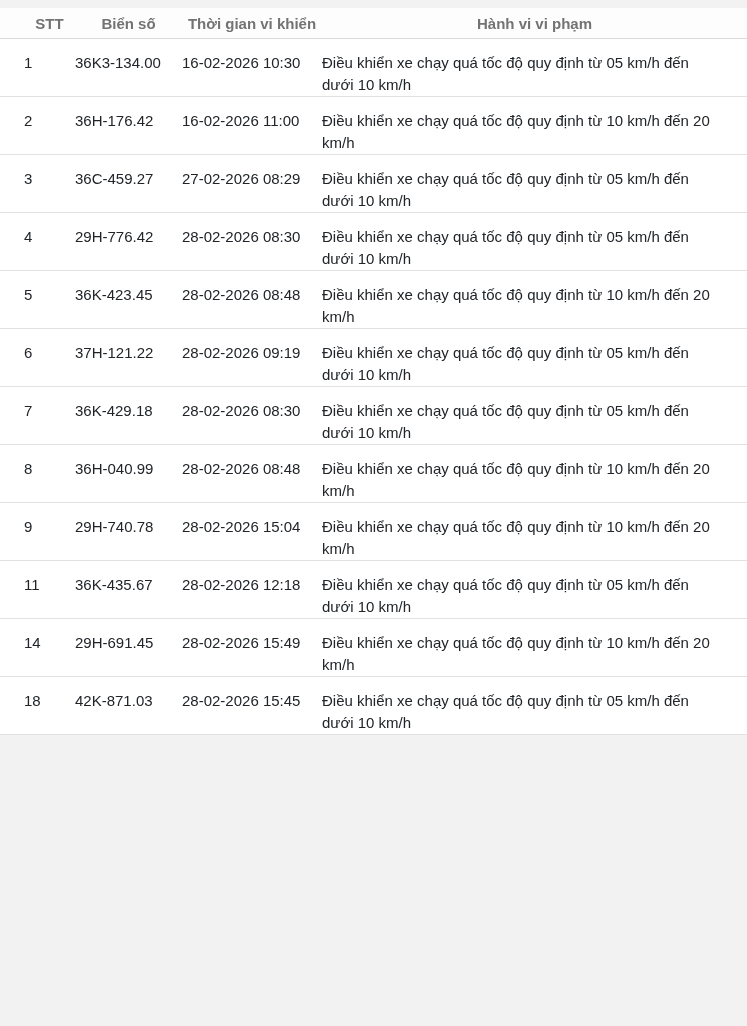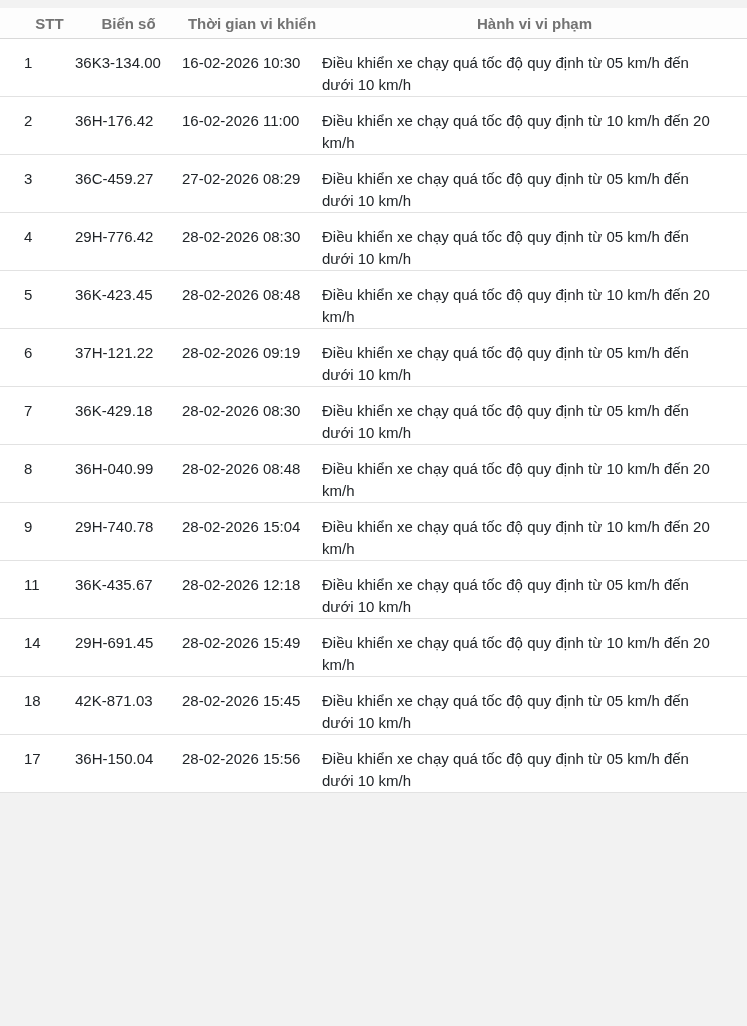--- a/index.html
+++ b/index.html
@@ -142,21 +142,15 @@
           <td>29H-691.45</td>
           <td>28-02-2026 15:49</td>
           <td class="beh">Điều khiển xe chạy quá tốc độ quy định từ 10 km/h đến 20 km/h</td>
         </tr>
         <tr>
           <td class="first">18</td>
           <td>42K-871.03</td>
           <td>28-02-2026 15:45</td>
           <td class="beh">Điều khiển xe chạy quá tốc độ quy định từ 05 km/h đến dưới 10 km/h</td>
         </tr>
-        <tr>
-          <td class="first">17</td>
-          <td>36H-150.04</td>
-          <td>28-02-2026 15:56</td>
-          <td class="beh">Điều khiển xe chạy quá tốc độ quy định từ 05 km/h đến dưới 10 km/h</td>
-        </tr>
       </tbody>
   </table>
 </div>
 
 </body></html>

